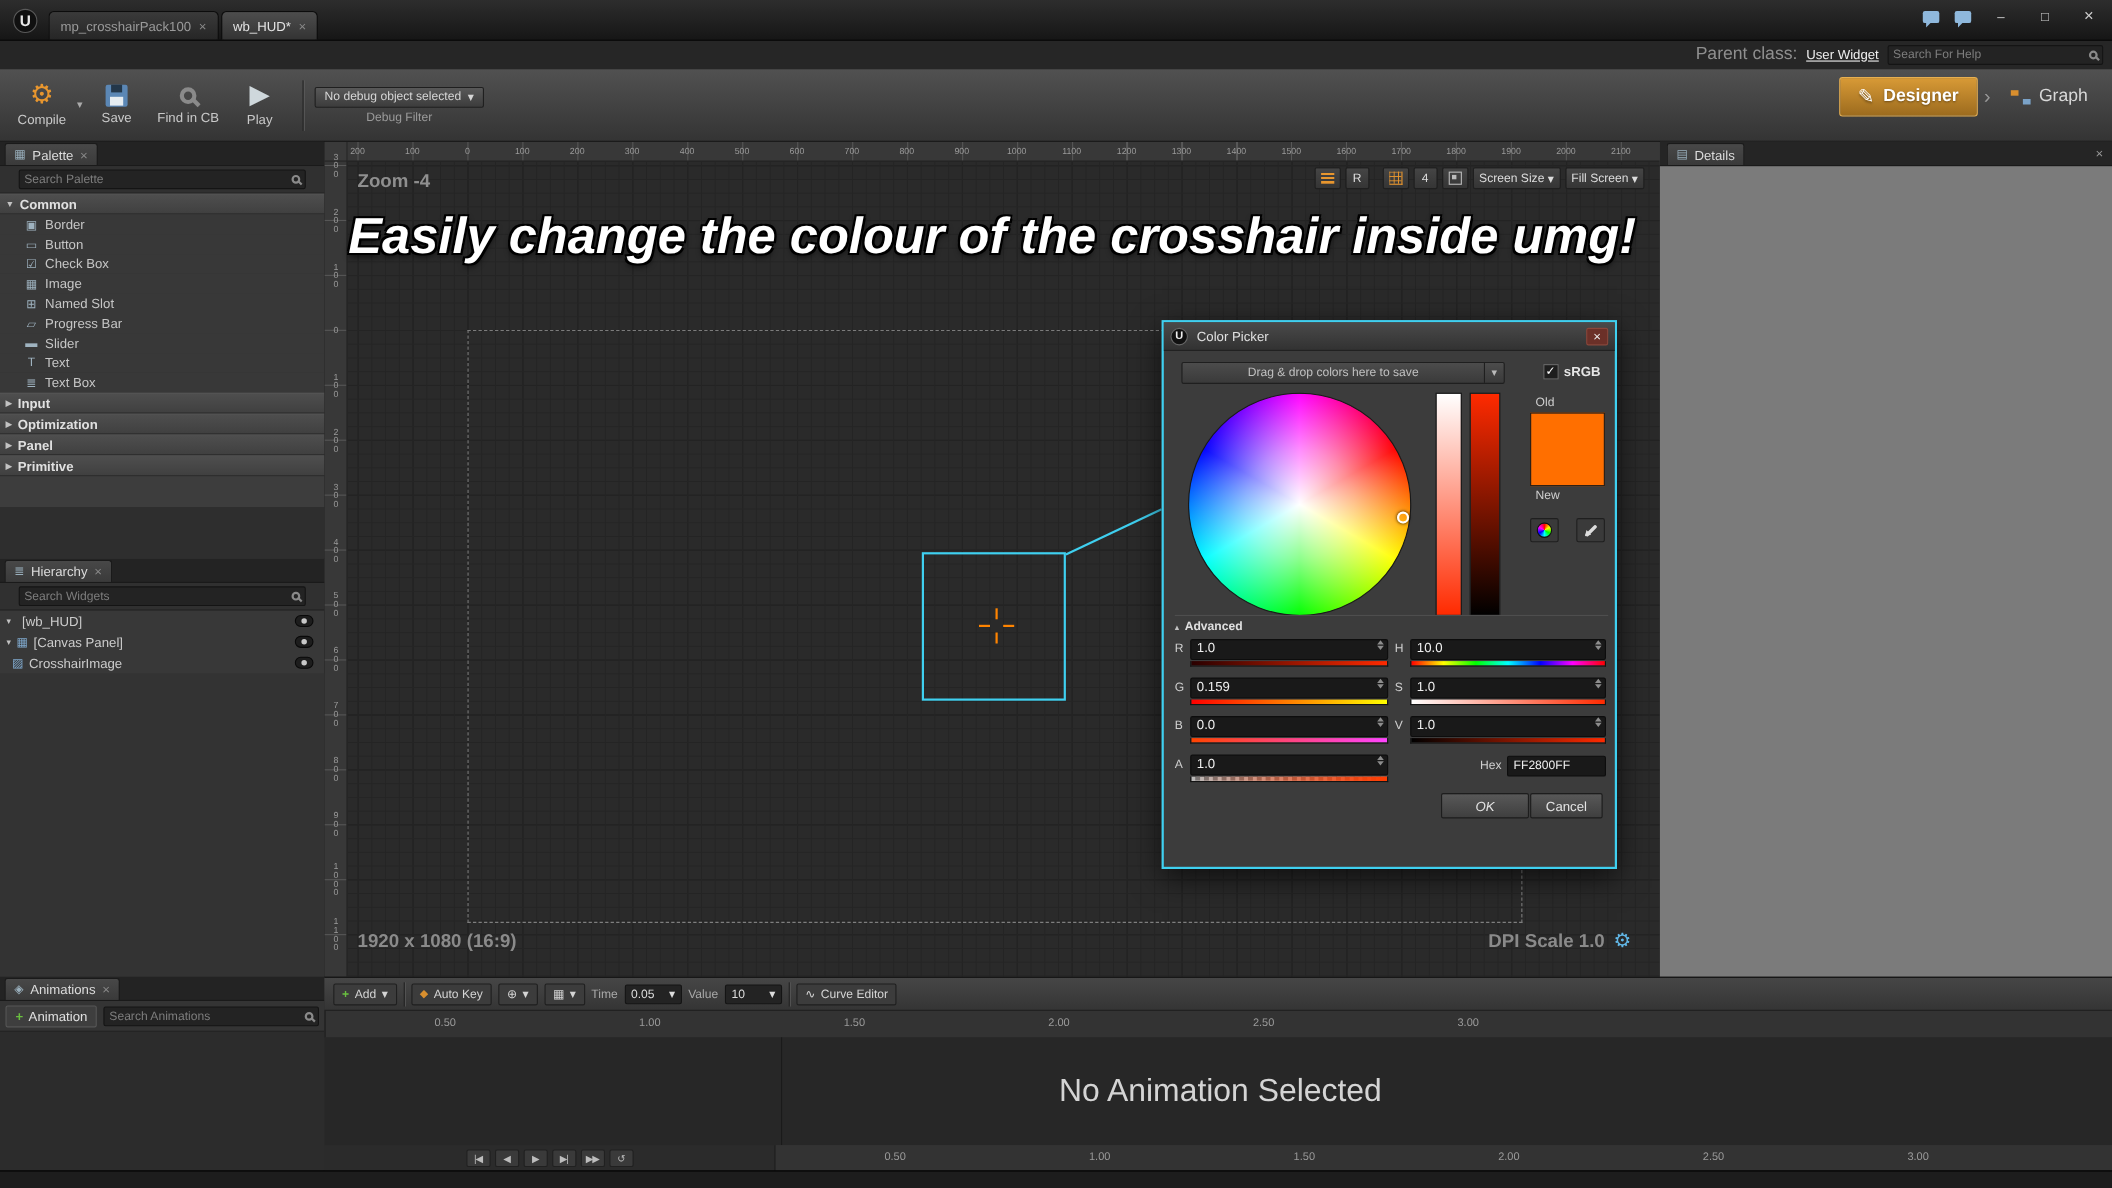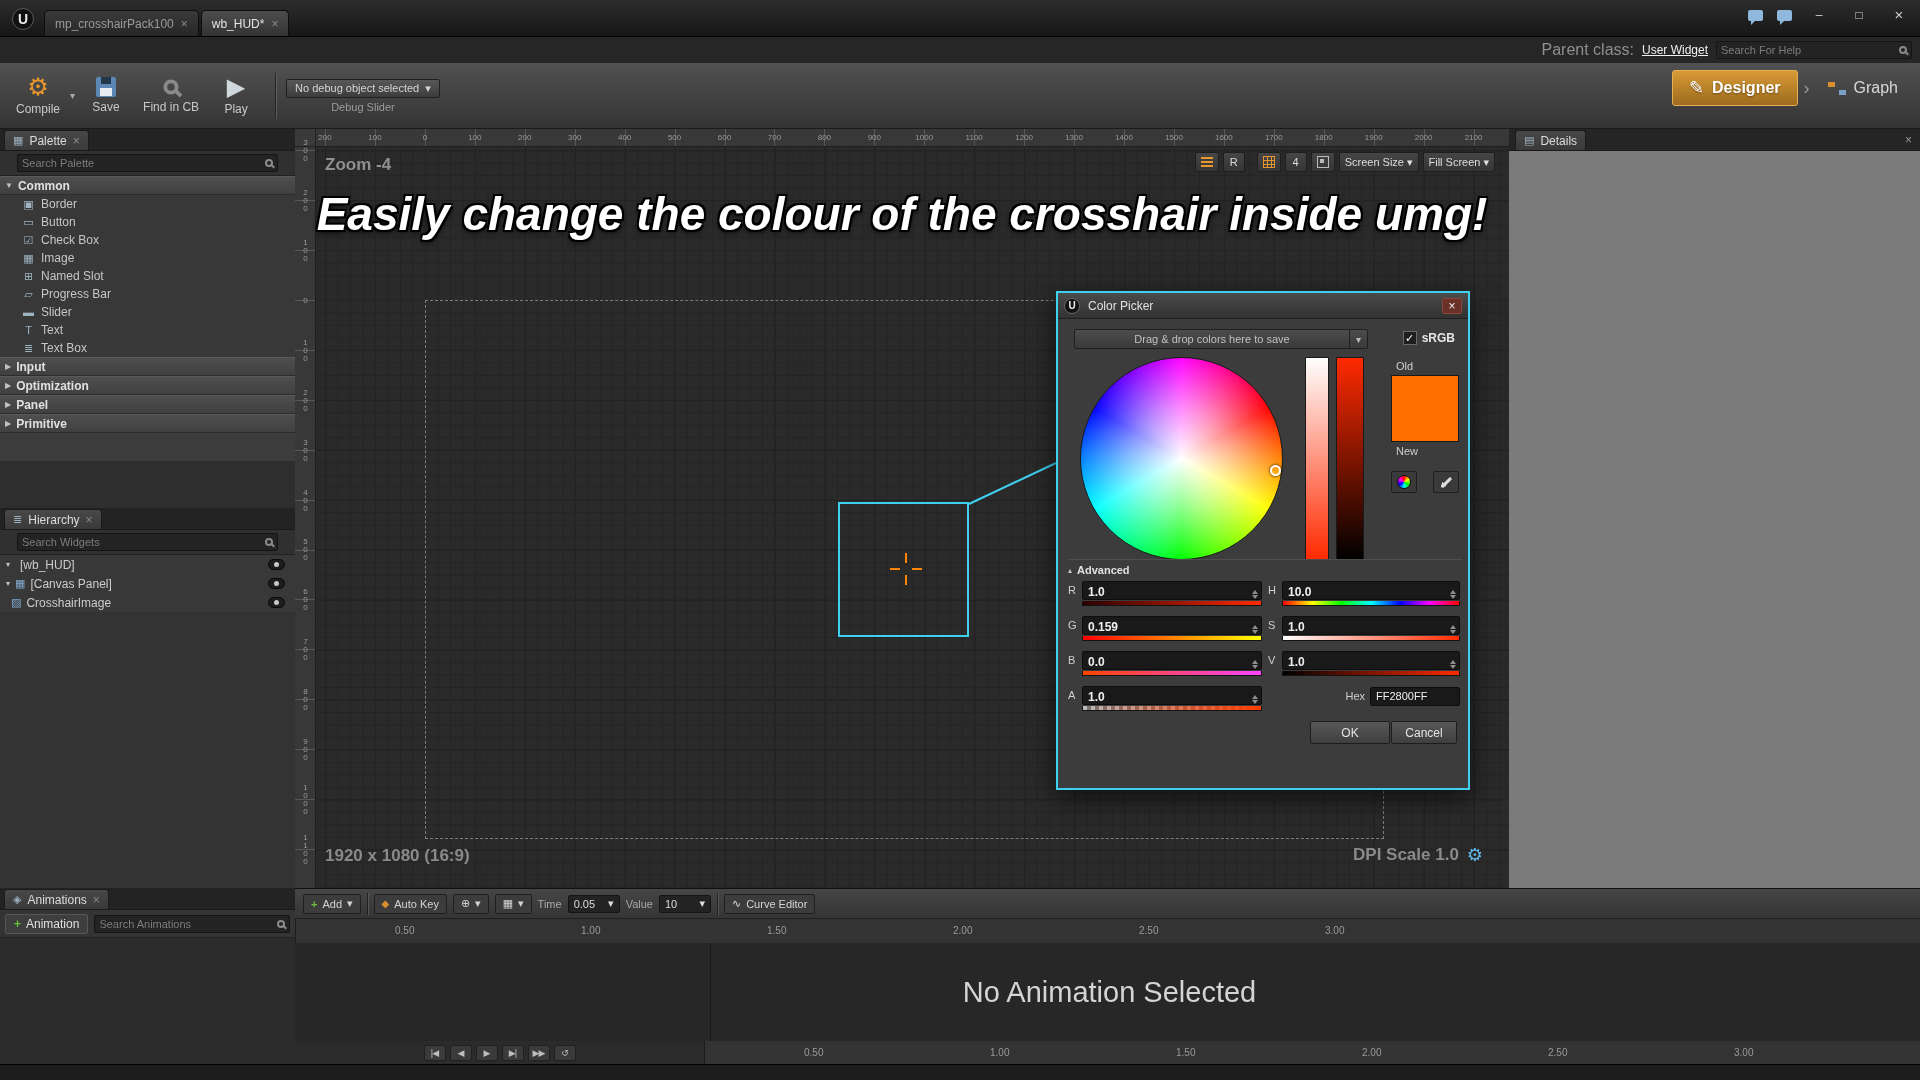--- a/index.html
+++ b/index.html
@@ -150,39 +150,39 @@
   .dropper { width:3px; height:13px; background:#ddd; border-radius:1px; transform:rotate(45deg); position:relative; }
   .dropper::after { content:""; position:absolute; left:-2px; bottom:-4px; border:3px solid transparent; border-top:5px solid #ddd; }
   #cp-advanced { position:absolute; left:10px; top:266px; width:394px; border-top:1px solid #4e4e4e; padding-top:4px; display:flex; align-items:center; gap:5px; font-size:11px; font-weight:bold; color:#e0e0e0; }
   .cp-col { position:absolute; top:288px; }
   #cp-col-left { left:10px; width:194px; }
   #cp-col-right { left:210px; width:192px; }
   .cp-slider-row { height:35px; display:flex; align-items:flex-start; gap:2px; }
   .cp-slider-label { width:12px; font-size:11px; color:#cfcfcf; line-height:19px; }
   .cp-slider { width:180px; }
   #cp-col-right .cp-slider { width:178px; }
-  .cp-input { height:19px; background:#191919; border:1px solid #0d0d0d; border-radius:2px; color:#efefef; font-size:12px; display:flex; align-items:flex-end; padding:0 3px 0 5px;font-weight:bold; }
+  .cp-input { height:19px; background:#191919; border:1px solid #0d0d0d; border-radius:2px; color:#efefef; font-size:12px; display:flex; align-items:flex-start; padding:0 3px 0 5px; }
   .cp-input .val { flex:1; }
   .spin { display:flex; flex-direction:column; gap:1px; }
   .spin i { width:0; height:0; border-left:3px solid transparent; border-right:3px solid transparent; display:block; }
   .spin .up { border-bottom:4px solid #8d8d8d; }
   .spin .down { border-top:4px solid #8d8d8d; }
   .strip { height:5px; margin-top:1px; border:1px solid #141414; border-top:none; }
   .strip[data-strip="R"] { background:linear-gradient(90deg,#2a0000,#ff2a00); }
   .strip[data-strip="G"] { background:linear-gradient(90deg,#ff0000,#ffff00); }
   .strip[data-strip="B"] { background:linear-gradient(90deg,#ff4400,#ff44ff); }
   .strip[data-strip="A"] { background:linear-gradient(90deg,rgba(255,60,0,0),rgba(255,60,0,1)), repeating-conic-gradient(#777 0% 25%, #bbb 0% 50%); background-size:100% 100%, 8px 8px; }
   .strip[data-strip="H"] { background:linear-gradient(90deg,#f00,#ff0,#0f0,#0ff,#00f,#f0f,#f00); }
   .strip[data-strip="S"] { background:linear-gradient(90deg,#fff,#ff2a00); }
   .strip[data-strip="V"] { background:linear-gradient(90deg,#000,#ff2a00); }
   #cp-hex-row { height:20px; display:flex; align-items:center; justify-content:flex-end; gap:5px; margin-top:0; }
   #cp-hex-label { font-size:11px; color:#cfcfcf; }
   #cp-hex-field { width:90px; height:19px; background:#191919; border:1px solid #0d0d0d; border-radius:2px; color:#efefef; font-size:11px; display:flex; align-items:center; padding:0 5px; }
   .cp-btn { position:absolute; top:428px; height:23px; background:linear-gradient(#585858,#3f3f3f); border:1px solid #1d1d1d; border-radius:2px; color:#e4e4e4; font-size:12px; display:flex; align-items:center; justify-content:center; }
-  #cp-ok { left:252px; width:80px; }
+  #cp-ok { left:252px; width:80px;font-style:italic; }
   #cp-cancel { left:333px; width:66px; }
 
   
   #details-panel { left:1509px; top:129px; width:411px; height:759px; background:#7b7b7b; }
   #details-header { position:absolute; left:0; top:0; width:100%; height:22px; background:#252525; display:flex; align-items:flex-end; padding-left:6px; border-bottom:1px solid #1a1a1a; }
   #details-close { margin-left:auto; margin-right:8px; align-self:center; color:#999; font-size:12px; }
 
   
   #timeline { left:295px; top:888px; width:1625px; height:176px; background:#303030; border-top:1px solid #101010; }
   #tl-toolbar { position:absolute; left:0; top:0; width:100%; height:30px; background:linear-gradient(#464646,#353535); border-bottom:1px solid #202020; display:flex; align-items:center; gap:6px; padding:0 8px; }
@@ -256,21 +256,21 @@
     <div class="tb-btn">
       <span class="tb-icon playtri">▶</span>
       <span>Play</span>
     </div>
     <div class="vsep"></div>
     <div id="debug-group">
       <div id="debug-dropdown">
         <span>No debug object selected</span>
         <span>▾</span>
       </div>
-      <span id="debug-filter">Debug Slider</span>
+      <span id="debug-filter">Debug Filter</span>
     </div>
   </div>
   <div id="mode-switch">
     <div id="designer-btn">
       <span class="pencil">✎</span>
       <span>Designer</span>
     </div>
     <span class="mode-chevron">›</span>
     <div id="graph-btn">
       <span class="graph-icon"></span>

